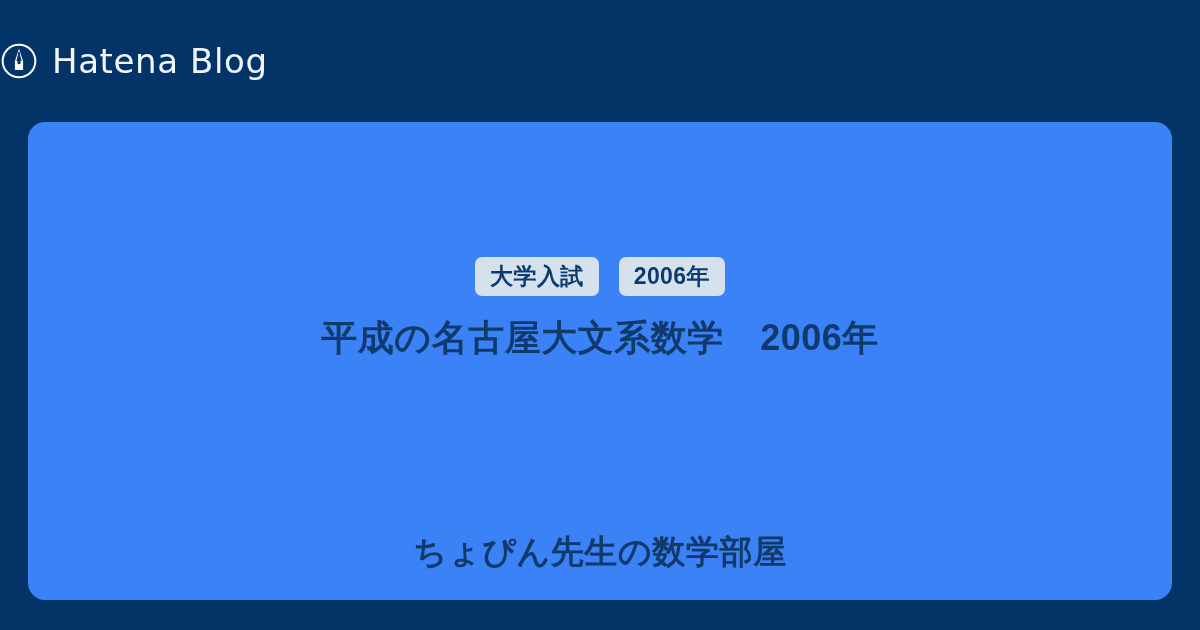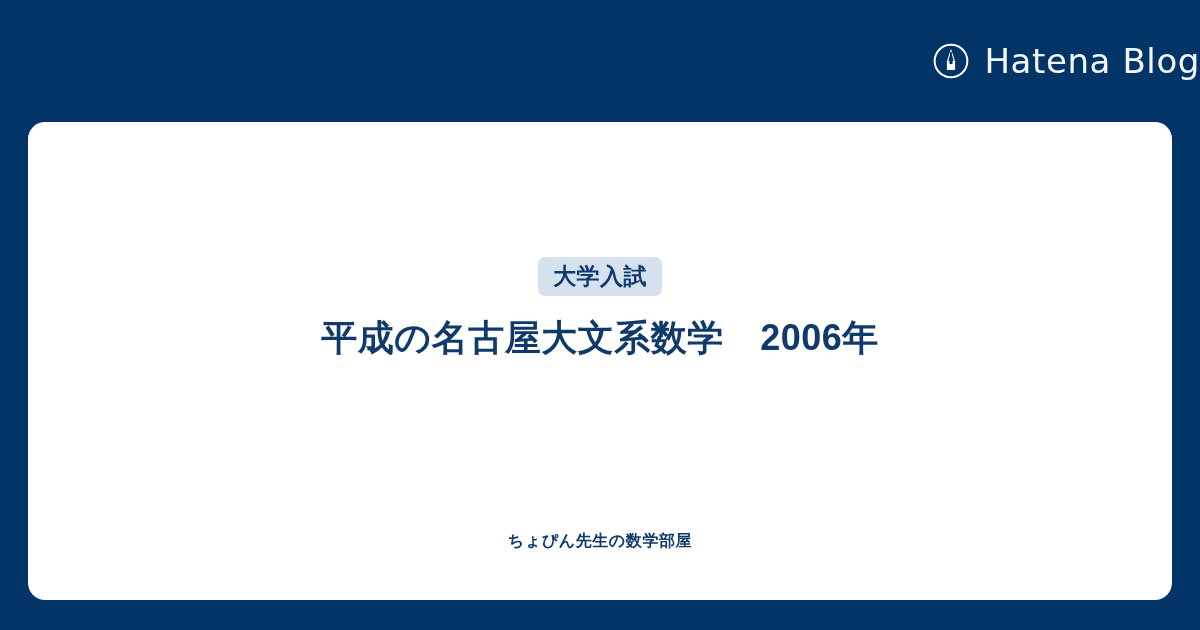--- a/index.html
+++ b/index.html
@@ -17,21 +17,21 @@
 
   
   .brand {
     position: absolute;
     left: 0;
     top: 0;
     width: 1200px;
     height: 122px;
     display: flex;
     align-items: center;
-    justify-content: flex-end;
+    justify-content: flex-start;
     gap: 14px;
   }
   .brand-icon {
     width: 38px;
     height: 38px;
     flex: 0 0 auto;
     display: block;
   }
   .brand-name {
     color: #f2f5f9;
@@ -43,21 +43,21 @@
     font-family: "DejaVu Sans", "Liberation Sans", sans-serif;
   }
 
   
   .card {
     position: absolute;
     left: 28px;
     top: 122px;
     width: 1144px;
     height: 478px;
-    background: #ffffff;
+    background: #3b82f6;
     border-radius: 17px;
     box-sizing: border-box;
     display: flex;
     flex-direction: column;
     align-items: flex-end;
   }
 
   .card-inner {
     width: 100%;
     display: flex;
@@ -102,21 +102,21 @@
   }
 
   
   .blog-name {
     position: absolute;
     left: 0;
     width: 1144px;
     top: 409px;
     text-align: center;
     color: #103a6b;
-    font-size: 16px;
+    font-size: 33px;
     font-weight: 700;
     line-height: 1.3;
     letter-spacing: 0.6px;
     white-space: nowrap;
   }
 </style>
 </head>
 <body>
 
 <div class="brand">
@@ -131,20 +131,21 @@
   </span>
   <span class="brand-name">Hatena Blog</span>
 </div>
 
 <div class="card">
 
   <div class="card-inner">
 
     <div class="tag-row">
       <span class="tag">大学入試</span>
+      <span class="tag">2006年</span>
     </div>
 
     <h1 class="entry-title">平成の名古屋大文系数学　2006年</h1>
 
   </div>
 
   <div class="blog-name">ちょぴん先生の数学部屋</div>
 
 </div>
 

